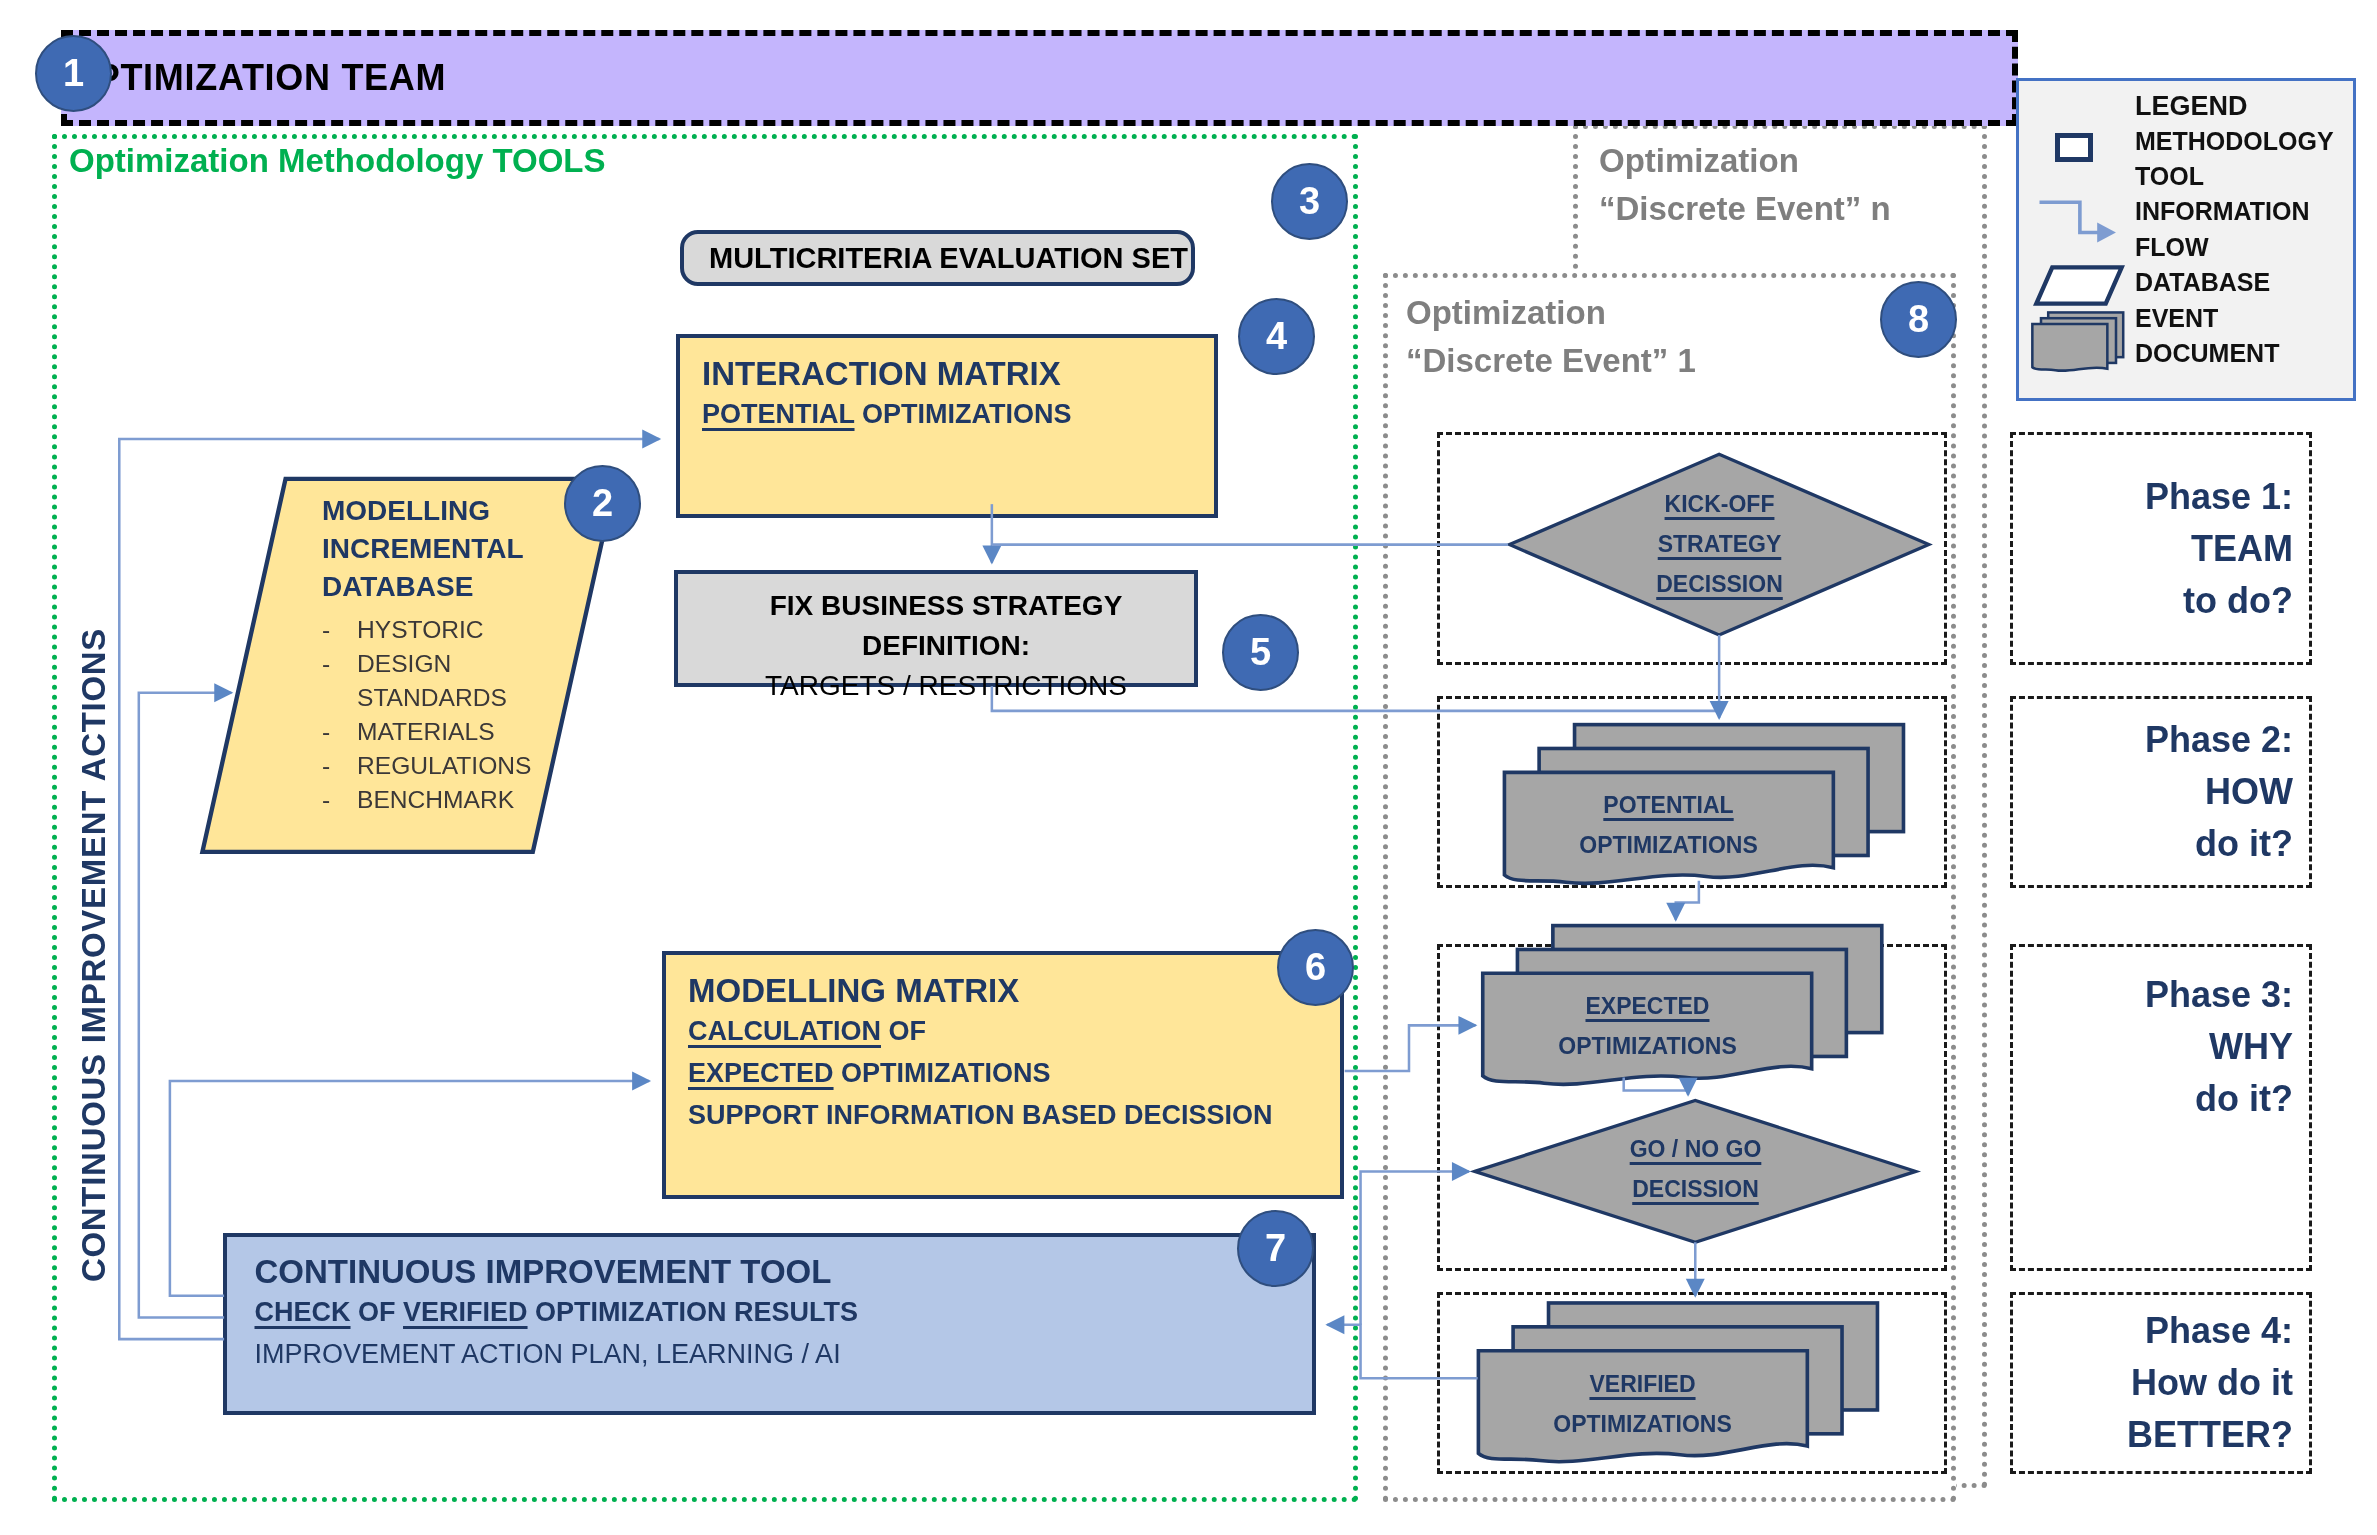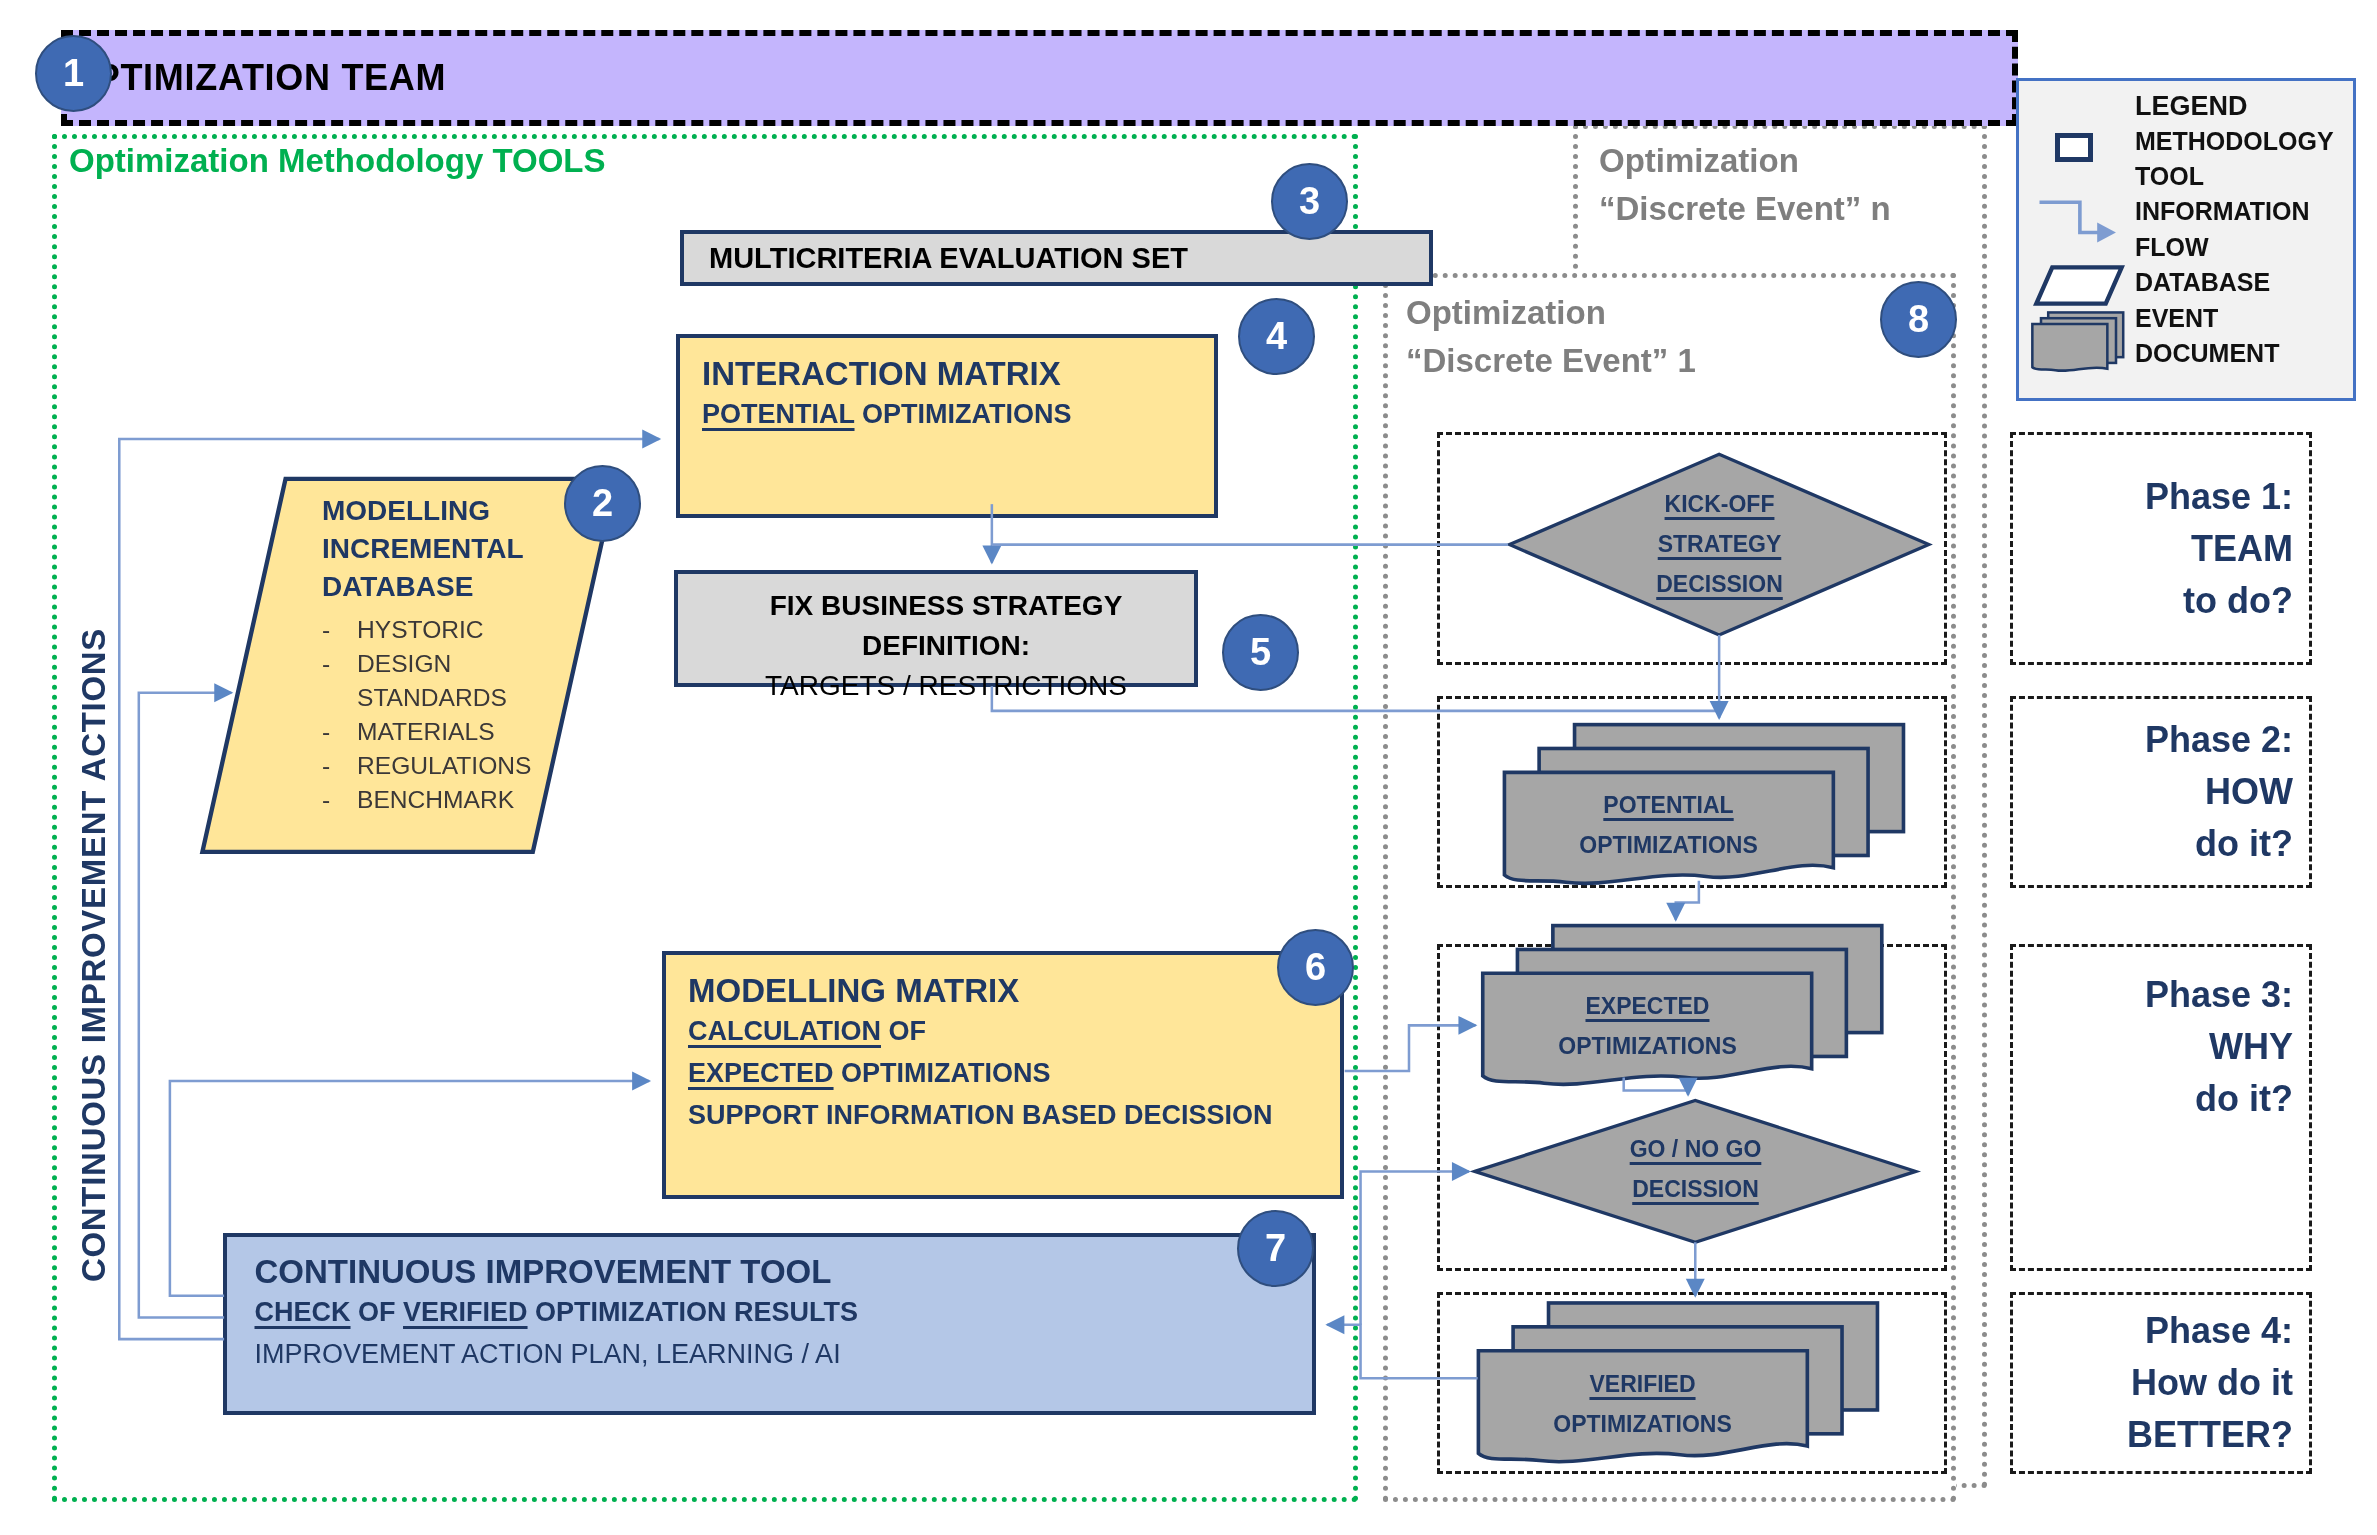--- a/index.html
+++ b/index.html
@@ -43,21 +43,21 @@
 
   
   .toolbox{border:4.3px solid #1F3864;box-sizing:border-box;z-index:3;}
   .gray-box{background:#D9D9D9;}
   .yellow-box{background:#FFE699;}
   .blue-box{background:#B4C7E7;}
   .box-title{font-size:33px;font-weight:bold;color:#1F3864;}
   .box-line{font-size:27px;font-weight:bold;color:#1F3864;line-height:42px;}
   .box-line.normal{font-weight:normal;}
 
-  .multicriteria{left:680px;top:230px;width:753px;height:56px;display:flex;align-items:center;}
+  .multicriteria{left:680px;top:230px;width:515px;height:56px;display:flex;align-items:center;border-radius:18px;}
   .multicriteria span{font-size:29px;font-weight:bold;color:#000;padding-left:25px;}
 
   .interaction{left:676px;top:318px;width:542px;height:184px;padding:17.4px 0 0 22px;margin-top:16px;}
   .fixbox{left:674px;top:570px;width:524px;height:117px;padding:12px 0 0 20px;text-align:center;}
   .fixbox .l1{font-size:28px;font-weight:bold;color:#000;line-height:40px;}
   .fixbox .l2{font-size:28px;color:#000;line-height:40px;}
   .modelling{left:662px;top:951px;width:682px;height:248px;padding:17.4px 0 0 22px;}
   .citool{left:223px;top:1233px;width:1093px;height:182px;padding:16px 0 0 27.5px;}
 
   

